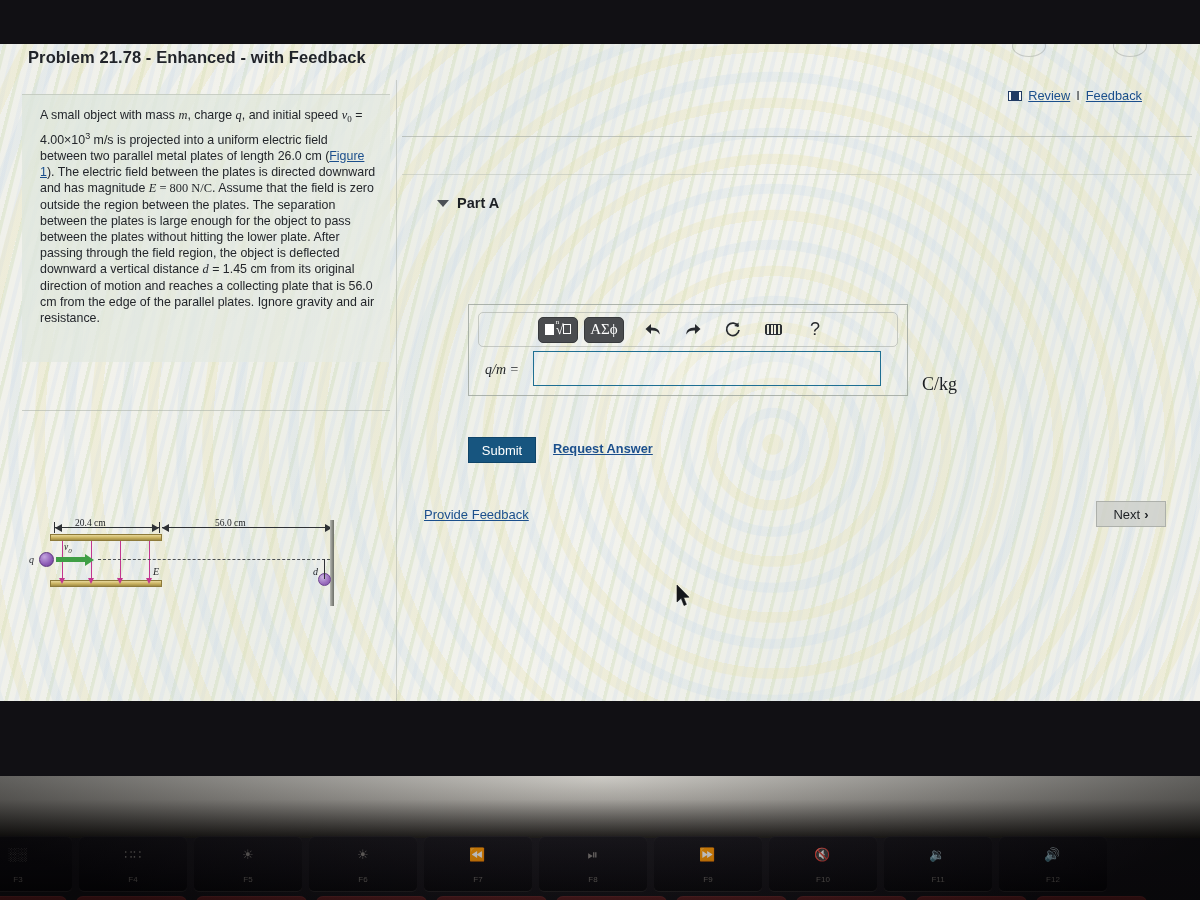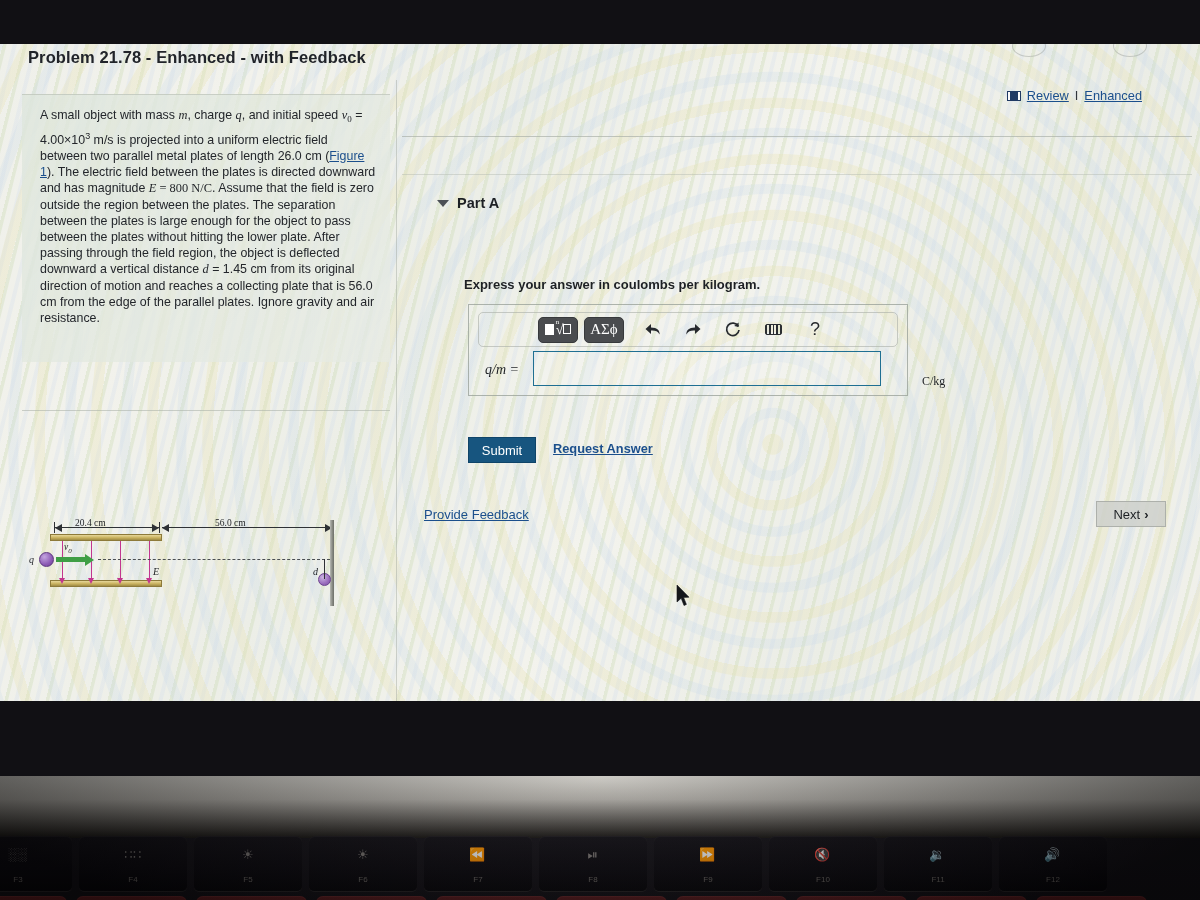--- a/index.html
+++ b/index.html
@@ -164,21 +164,21 @@
   #ic-help { margin-left:12px; font-size:18px; }
   #kbd-glyph { width:17px; height:11px; border:1.6px solid #2b2e32; border-radius:2px;
                background: repeating-linear-gradient(90deg,#2b2e32 0 1.4px, transparent 1.4px 3.4px); }
 
   #qm-label { position:absolute; left:16px; top:57px;
               font-family:"Liberation Serif", serif; font-style:italic; font-size:14px; color:#1d2024; }
   #answer-input { position:absolute; left:64px; top:46px; width:348px; height:35px;
                   border:1.6px solid #1f6f92; background:rgba(255,255,255,0.12); outline:none;
                   font-family:"Liberation Serif", serif; font-size:14px; padding:0 6px; color:#14303f; }
   #units { position:absolute; left:525px; top:294px;
-           font-family:"Liberation Serif", serif; font-size:12px; color:#1d2024; }
+           font-family:"Liberation Serif", serif; font-size:18px; color:#1d2024; }
 
   #submit-btn { position:absolute; left:71px; top:357px; width:68px; height:26px;
                 background:#17557f; color:#ffffff; border:1px solid #0f4468;
                 font-size:13px; display:flex; align-items:center; justify-content:center; cursor:pointer; }
   #request-answer { position:absolute; left:156px; top:361px; font-size:12.8px;
                     color:#1b4f8c; text-decoration:underline; cursor:pointer; font-weight:bold; }
   #provide-feedback { position:absolute; left:27px; top:427px; font-size:13px;
                       color:#1b4f8c; text-decoration:underline; cursor:pointer; }
   #next-btn { position:absolute; left:699px; top:421px; width:70px; height:26px;
               background:rgba(206,208,203,0.85); border:1px solid rgba(168,172,166,0.9);
@@ -285,32 +285,31 @@
     </div>
 
     <div id="divider"></div>
 
     <div id="right-pane" class="above">
 
       <div id="meta-links">
         <span id="book-icon"></span>
         <a>Review</a>
         <span id="meta-sep">I</span>
-        <a>Enhanced</a>
+        <a>Feedback</a>
       </div>
 
       <div id="top-rule"></div>
       <div id="top-rule2"></div>
 
       <div id="partA-head">
         <div id="partA-caret"></div>
         <div id="partA-title">Part A</div>
       </div>
 
-      <div id="express-text">Express your answer in coulombs per kilogram.</div>
 
       <div id="answer-box">
         <div id="mathbar">
           <div class="mathbtn" id="btn-sqrt">
             <span style="display:inline-block;width:9px;height:11px;background:#fff;margin-right:2px;"></span>
             <span style="font-family:'Liberation Serif',serif;font-size:14px;position:relative;">
               <sup style="font-size:7px;position:absolute;left:0;top:-4px;">n</sup>
               <span>√</span><span style="display:inline-block;width:8px;height:10px;border:1px solid #fff;"></span>
             </span>
           </div>

